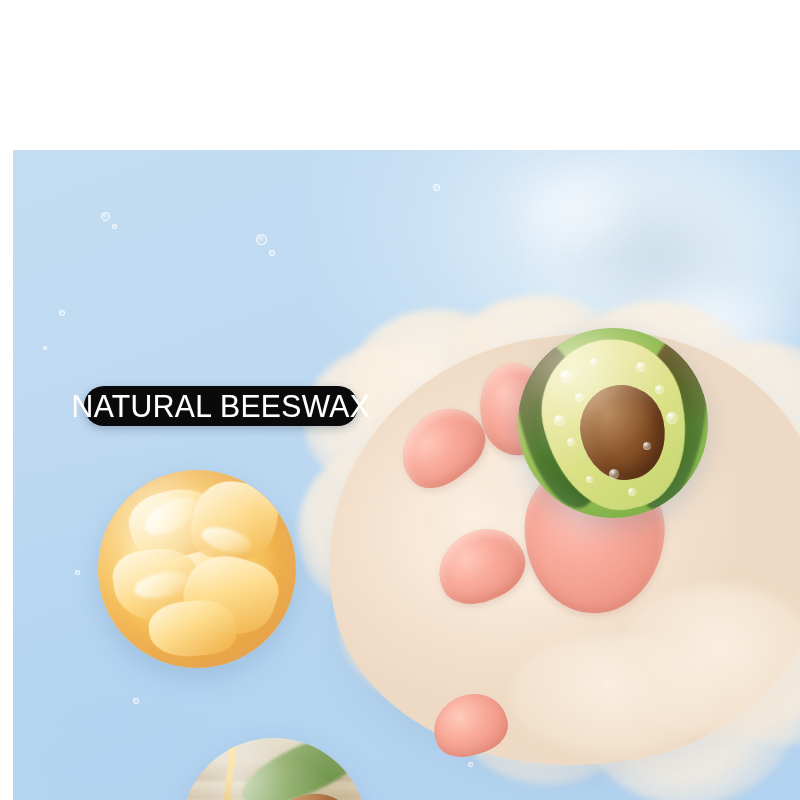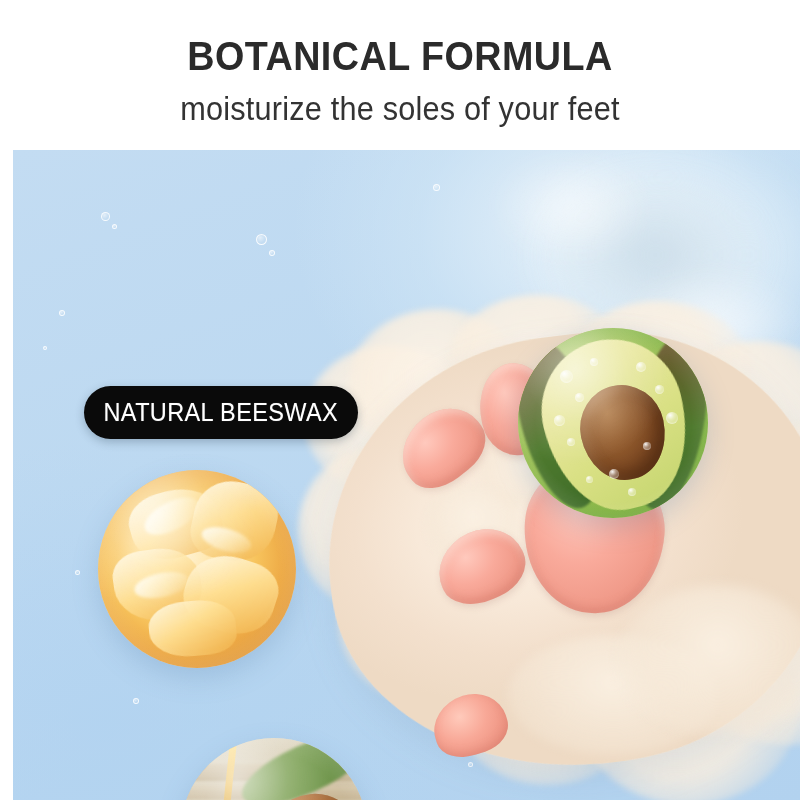--- a/index.html
+++ b/index.html
@@ -338,32 +338,28 @@
     color: #ffffff;
     font-family: "Liberation Sans", sans-serif;
     font-weight: normal;
     letter-spacing: 0.4px;
     white-space: nowrap;
     box-shadow: 0 3px 10px rgba(30,50,70,0.28);
     text-shadow: 0 0 1px rgba(255,255,255,0.35);
   }
   .pill span { transform: scaleX(0.94); display: inline-block; }
 
-  #pill-beeswax { left: 71px;  top: 236px; width: 274px; height: 53px; font-size: 25px; }
+  #pill-beeswax { left: 71px;  top: 236px; width: 274px; height: 40px; font-size: 32px; }
   #pill-avocado { left: 475px; top: 377px; width: 236px; height: 48px; font-size: 25px; }
 </style>
 </head>
 <body>
 
 <div id="page">
 
-  <div class="header">
-    <div class="title">BOTANICAL FORMULA</div>
-    <div class="subtitle">moisturize the soles of your feet</div>
-  </div>
 
   <div class="photo">
 
     <div class="cloud cloud-a"></div>
     <div class="cloud cloud-b"></div>
     <div class="cloud cloud-c"></div>
     <div class="cloud cloud-d"></div>
 
     <div class="bubble" style="left:88px;  top:62px;  width:9px;  height:9px;"></div>
     <div class="bubble" style="left:99px;  top:74px;  width:5px;  height:5px;"></div>

